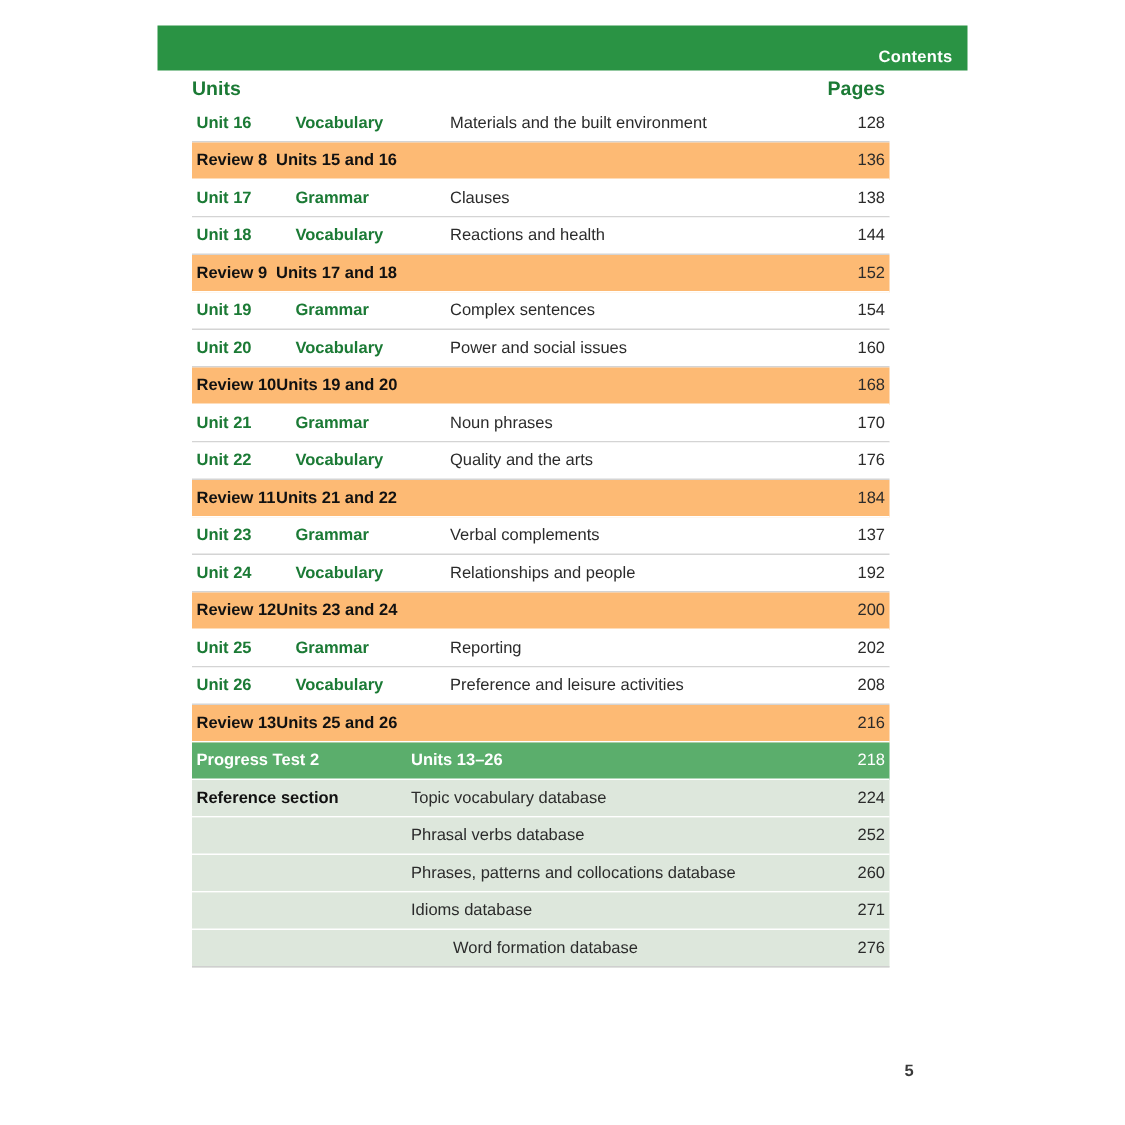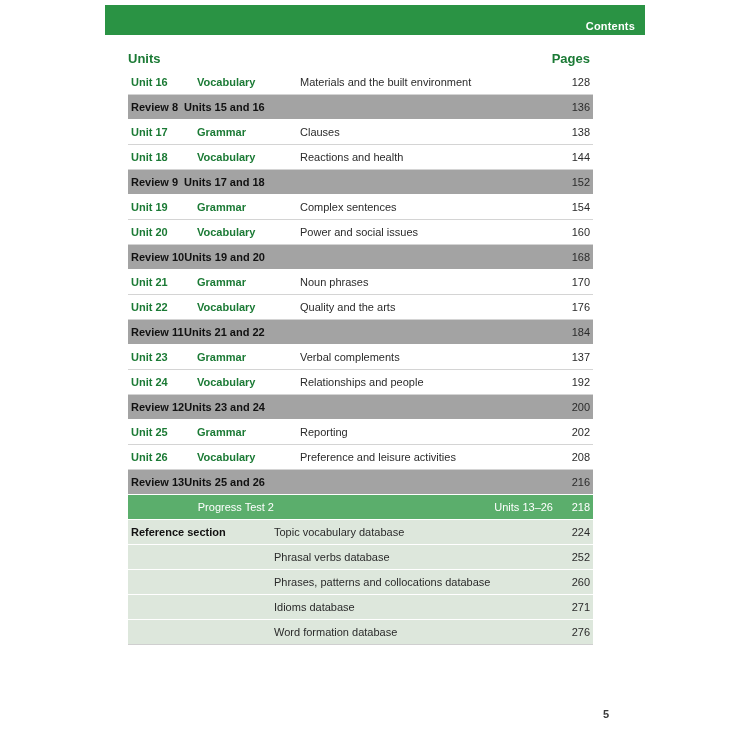--- a/index.html
+++ b/index.html
@@ -16,21 +16,21 @@
   .page {
     position: relative;
     width: 750px;
     height: 750px;
   }
 
   
   .header-bar {
     position: absolute;
     left: 105px;
-    top: 5px;
+    top: 17px;
     width: 540px;
     height: 30px;
     background: #2a9344;
   }
   .header-bar-title {
     position: absolute;
     right: 10px;
     bottom: 3px;
     color: #ffffff;
     font-size: 11px;
@@ -72,33 +72,34 @@
     box-sizing: border-box;
     border-bottom: 1px solid #cfcfcf;
     font-size: 11px;
   }
   .row.unit-row {
     background: #ffffff;
     border-bottom: 1px solid #d4d4d4;
     gap: 13px;
   }
   .row.review-row {
-    background: #a3a3a3;
+    background: #fdba74;
     border-bottom: 1px solid #ffffff;
   }
   .row.test-row {
     background: #5bae6c;
     border-bottom: 1px solid #ffffff;
   }
   .row.ref-row {
     background: #dde7dc;
     border-bottom: 1px solid #ffffff;
   }
   .row.ref-row.last {
     border-bottom: 1px solid #cfcfcf;
+    gap: 28px;
   }
 
   .c1 {
     flex: 0 0 56px;
     padding-left: 3px;
     box-sizing: border-box;
     white-space: nowrap;
   }
   .c2 {
     flex: 0 0 90px;
@@ -130,21 +131,21 @@
   .unit-row .c3 { color: #2b2b2b; font-weight: normal; }
   .unit-row .c4 { color: #2b2b2b; font-weight: normal; }
   .review-row .c1,
   .review-row .c2 { color: #111111; font-weight: bold; }
   .review-row .c3 { color: #111111; }
   .review-row .c4 { color: #2b2b2b; font-weight: normal; }
 
   .test-row .c1c2,
   .test-row .c1,
   .test-row .c2,
-  .test-row .c3 { color: #ffffff; font-weight: normal; text-align: right; }
+  .test-row .c3 { color: #ffffff; font-weight: bold; }
   .test-row .c4 { color: #ffffff; font-weight: normal; }
 
   .ref-row .c1c2 { color: #111111; font-weight: bold; }
   .ref-row .c3 { color: #2b2b2b; font-weight: normal; }
   .ref-row .c4 { color: #2b2b2b; font-weight: normal; }
 
   
   .folio {
     position: absolute;
     left: 596px;

